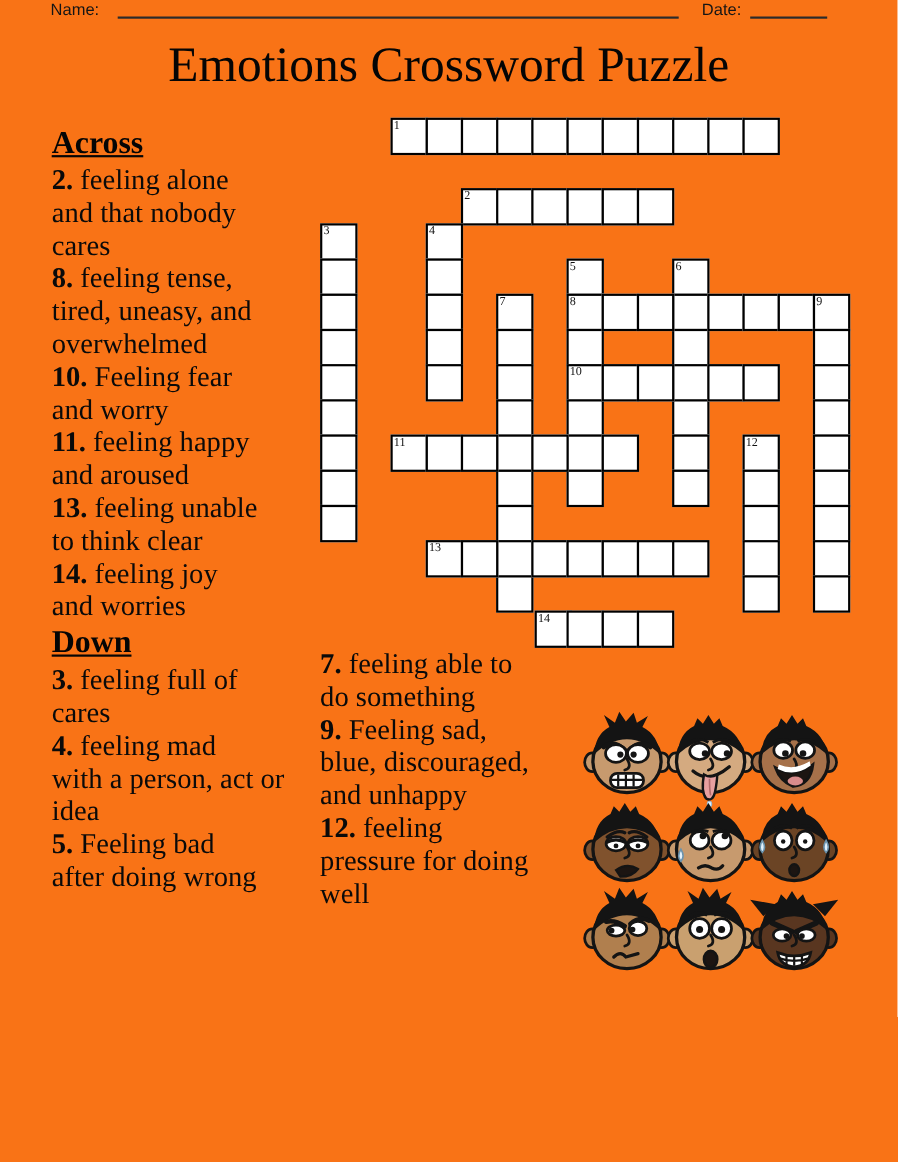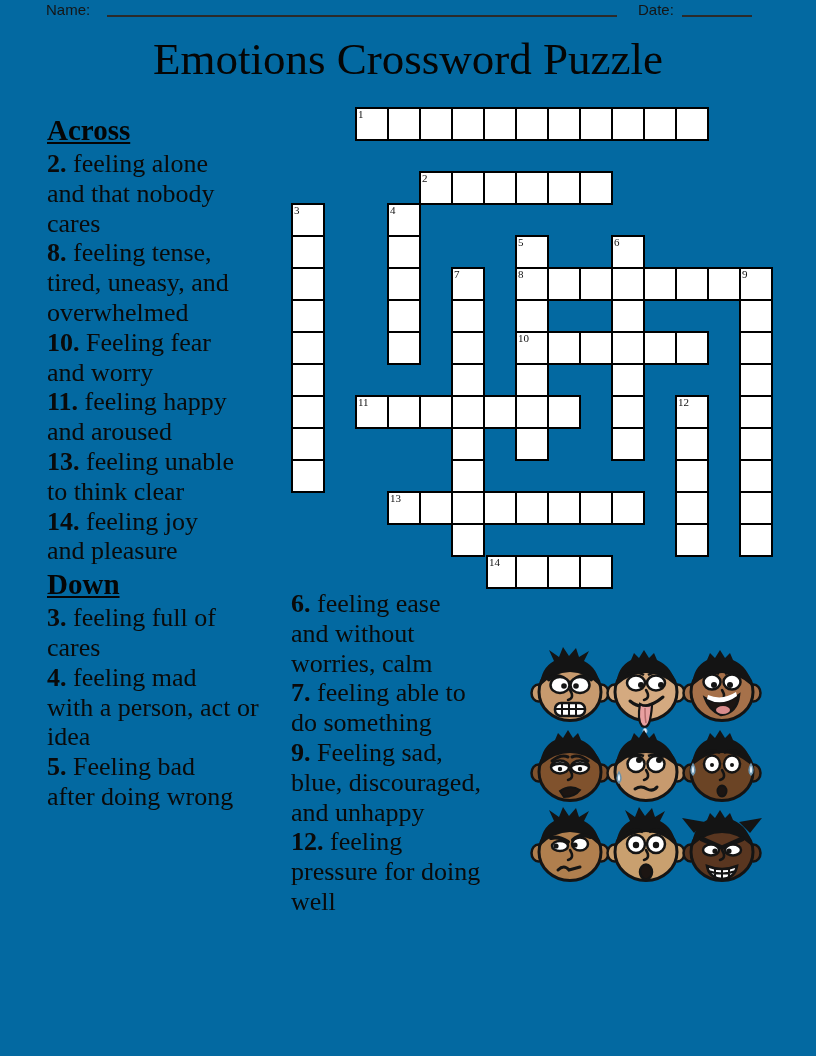--- a/index.html
+++ b/index.html
@@ -1,16 +1,16 @@
 <!DOCTYPE html>
 <html><head>
 <meta charset="utf-8">
 <style>
   html,body{margin:0;padding:0;background:#fff}
-  .page{position:relative;width:816px;height:1056px;background:#0369a1;overflow:hidden;
+  .page{position:relative;width:816px;height:1056px;background:#f97316;overflow:hidden;
         font-family:"Liberation Serif",serif;color:#000}
   
   .hdr-label{position:absolute;top:1px;font-family:"Liberation Sans",sans-serif;font-size:15px;color:#151515}
   .hline{position:absolute;top:2px;height:13px;border-bottom:2px solid #2b2b2b}
   
   .title{position:absolute;left:0;top:33px;width:100%;text-align:center;
          font-size:45px;line-height:52px;font-weight:400;color:#050505}
   
   #grid{position:absolute;left:291px;top:107px}
   .cell{position:absolute;width:34px;height:34px;box-sizing:border-box;
@@ -183,21 +183,21 @@
         <div class="clue">
           <div class="cl"><b>11.</b> feeling happy</div>
           <div class="cl">and aroused</div>
         </div>
         <div class="clue">
           <div class="cl"><b>13.</b> feeling unable</div>
           <div class="cl">to think clear</div>
         </div>
         <div class="clue">
           <div class="cl"><b>14.</b> feeling joy</div>
-          <div class="cl">and pleasure</div>
+          <div class="cl">and worries</div>
         </div>
       </div>
     <div class="clue-head">Down</div>
     <div id="down-clues-left">
         <div class="clue">
           <div class="cl"><b>3.</b> feeling full of</div>
           <div class="cl">cares</div>
         </div>
         <div class="clue">
           <div class="cl"><b>4.</b> feeling mad</div>
@@ -206,25 +206,20 @@
         </div>
         <div class="clue">
           <div class="cl"><b>5.</b> Feeling bad</div>
           <div class="cl">after doing wrong</div>
         </div>
       </div>
   </div>
 
   <div class="col-mid">
     <div id="down-clues-right">
-        <div class="clue">
-          <div class="cl"><b>6.</b> feeling ease</div>
-          <div class="cl">and without</div>
-          <div class="cl">worries, calm</div>
-        </div>
         <div class="clue">
           <div class="cl"><b>7.</b> feeling able to</div>
           <div class="cl">do something</div>
         </div>
         <div class="clue">
           <div class="cl"><b>9.</b> Feeling sad,</div>
           <div class="cl">blue, discouraged,</div>
           <div class="cl">and unhappy</div>
         </div>
         <div class="clue">

